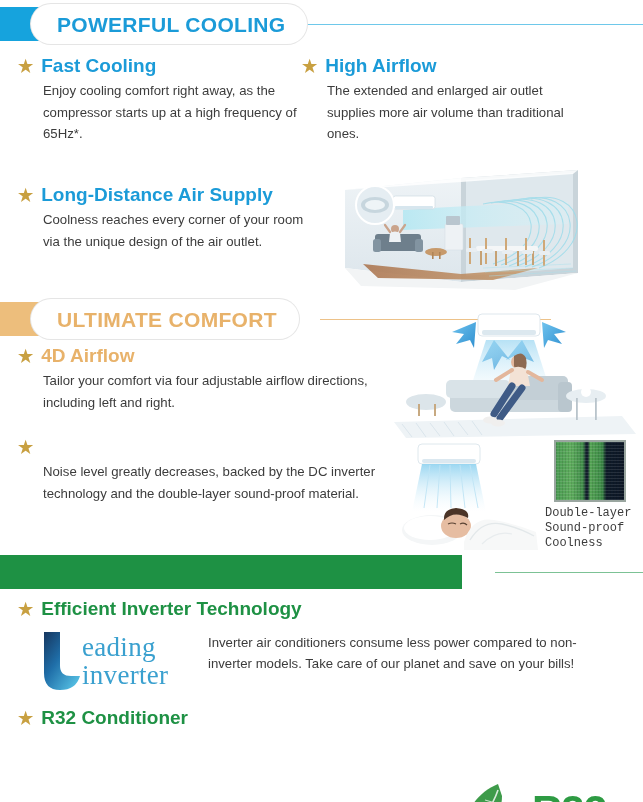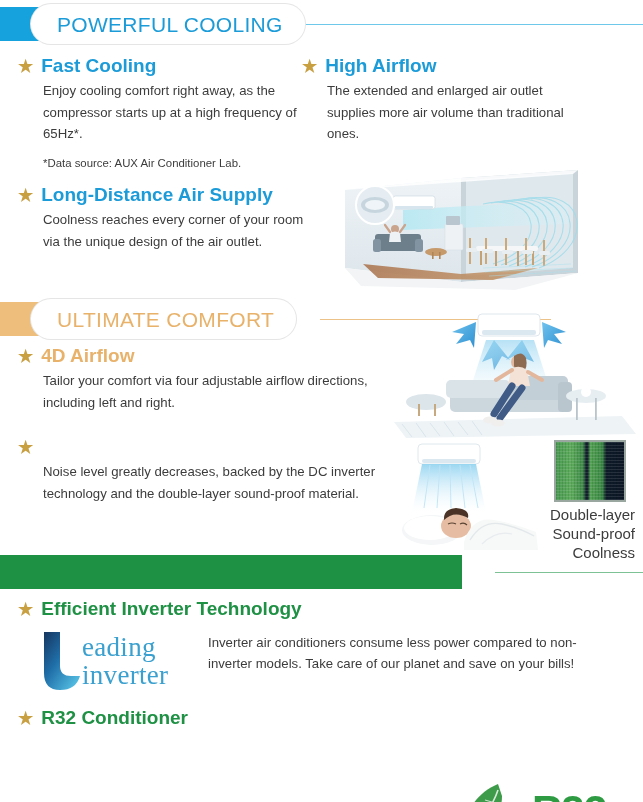--- a/index.html
+++ b/index.html
@@ -20,21 +20,21 @@
   }
   .banner-pill {
     position: absolute; top: 0; height: 42px;
     background: #ffffff;
     border-radius: 21px;
     display: flex; align-items: center;
     padding: 0 22px 0 26px;
     border: 1px solid rgba(0,0,0,0.10);
   }
   .banner-title {
-    font-size: 21px; font-weight: normal; letter-spacing: 0.3px;
+    font-size: 21px; font-weight: bold; letter-spacing: 0.3px;
     white-space: nowrap; line-height: 1;
   }
   .banner-rule {
     position: absolute; top: 21px; height: 1px; right: 0;
   }
 
   
   .feat { position: absolute; }
   .feat-head {
     display: flex; align-items: flex-start; gap: 8px;
@@ -51,22 +51,23 @@
   
   .c-blue  { color:#1b9bd8; }
   .c-tan   { color:#e8b26a; }
   .c-green { color:#1e9144; }
 
   
   .illu { position:absolute; }
 
   
   .swatch-cap {
-    font-size:15px; color:#3c3c3c; text-align:right; line-height:1.25;
+    font-size:12px; color:#3c3c3c; text-align:left; line-height:1.25;
     margin-top:4px;
+    font-family:Liberation Mono, monospace;
   }
   .swatch {
     width:72px; height:62px; border:2px solid #9aa6a0;
     background:
       linear-gradient(90deg,
         #4a9a52 0%, #5fae5e 22%, #3f8a49 40%,
         #14202e 44%, #14202e 47%,
         #55a455 50%, #3c8a47 68%,
         #0e1b29 74%, #0d1726 100%);
     position:relative; overflow:hidden;
@@ -107,21 +108,20 @@
       <span class="banner-title c-blue">POWERFUL COOLING</span>
     </div>
   </div>
 
   <div class="feat" style="left:18px; top:56px; width:285px;">
     <div class="feat-head c-blue">
       <span class="star">★</span>
       <span>Fast Cooling</span>
     </div>
     <div class="feat-body">Enjoy cooling comfort right away, as the compressor starts up at a high frequency of 65Hz*.</div>
-    <div class="note" style="margin-top:11px; margin-left:25px;">*Data source: AUX Air Conditioner Lab.</div>
   </div>
 
   <div class="feat" style="left:302px; top:56px; width:270px;">
     <div class="feat-head c-blue">
       <span class="star">★</span>
       <span>High Airflow</span>
     </div>
     <div class="feat-body">The extended and enlarged air outlet supplies more air volume than traditional ones.</div>
   </div>
 

